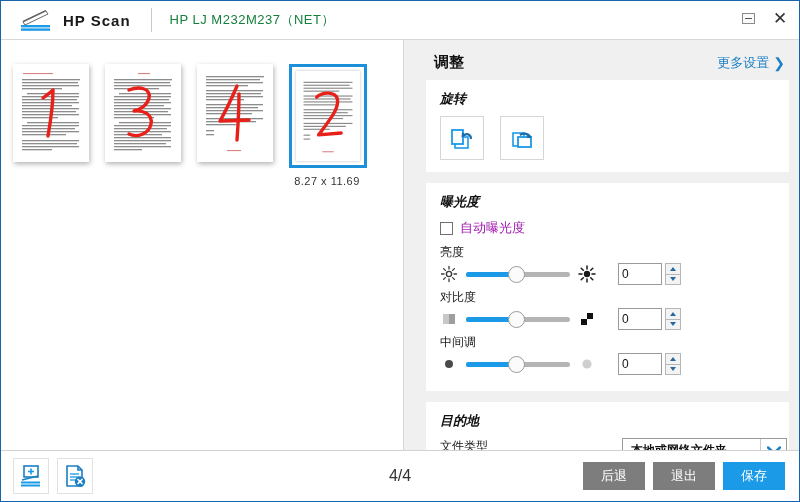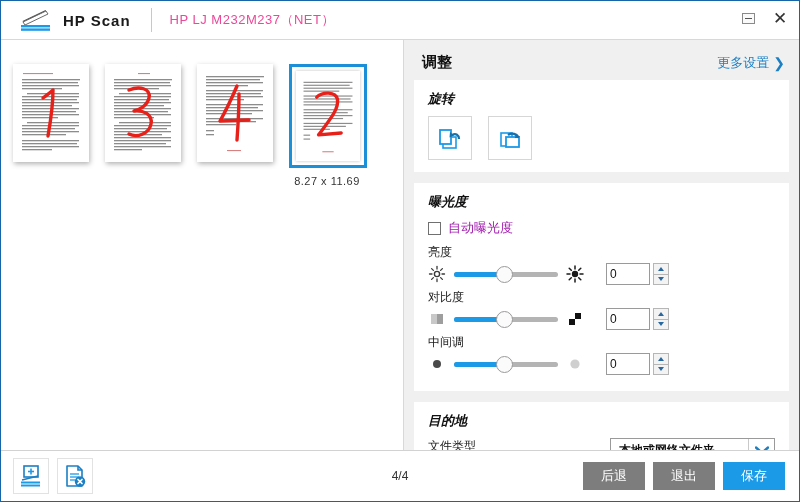--- a/index.html
+++ b/index.html
@@ -26,21 +26,21 @@
   .hp-logo-icon { margin-left: 18px; width: 36px; height: 22px; flex: none; }
   .hp-title {
     margin-left: 8px;
     font-size: 15px; font-weight: bold; color: #1a1a1a;
     letter-spacing: 1px;
   }
   .title-sep {
     width: 1px; height: 24px; background: #c8c8c8; margin-left: 20px;
   }
   .device-name {
-    margin-left: 18px; font-size: 13px; color: #ec4899; letter-spacing: .5px;
+    margin-left: 18px; font-size: 13px; color: #15803d; letter-spacing: .5px;
   }
   .wincontrols {
     position: absolute; right: 8px; top: 6px;
     display: flex; align-items: center; gap: 10px;
   }
   .btn-min, .btn-close {
     width: 22px; height: 22px;
     display: flex; align-items: center; justify-content: center;
     cursor: pointer;
   }
@@ -99,21 +99,21 @@
   }
   .vdiv {
     position: absolute; left: 402px; top: 39px;
     width: 1px; height: 410px; background: #d8d8d8;
   }
 
   
   .right-pane {
     position: absolute; left: 403px; top: 39px; width: 395px; height: 410px;
     background: #f0f0f0;
-    padding: 10px 10px 0 10px;
+    padding: 10px 10px 0 22px;
   }
   .panel-head {
     display: flex; align-items: baseline; justify-content: space-between;
     padding: 3px 4px 8px 8px;
   }
   .panel-title { font-size: 15px; font-weight: bold; color: #111; }
   .more-settings {
     font-size: 13px; color: #1b7fc4; cursor: pointer;
     display: flex; align-items: center; gap: 4px;
   }
@@ -213,21 +213,21 @@
     display: flex; align-items: center;
   }
   .tool-icons { display: flex; gap: 8px; margin-left: 12px; }
   .tool-btn {
     width: 36px; height: 36px; border: 1px solid #e2e2e2; background: #fff;
     display: flex; align-items: center; justify-content: center; cursor: pointer;
   }
   .pagecount {
     position: absolute; left: 0; right: 0; margin: auto;
     width: 60px; text-align: center;
-    font-size: 12px; color: #333;
+    font-size: 16px; color: #333;
   }
   .actions {
     position: absolute; right: 14px; display: flex; gap: 8px;
   }
   .abtn {
     min-width: 62px; height: 28px;
     display: flex; align-items: center; justify-content: center;
     font-size: 13px; color: #ffffff; cursor: pointer;
     background: #7d7d7d; border: none;
     font-family: "Liberation Sans", sans-serif;

